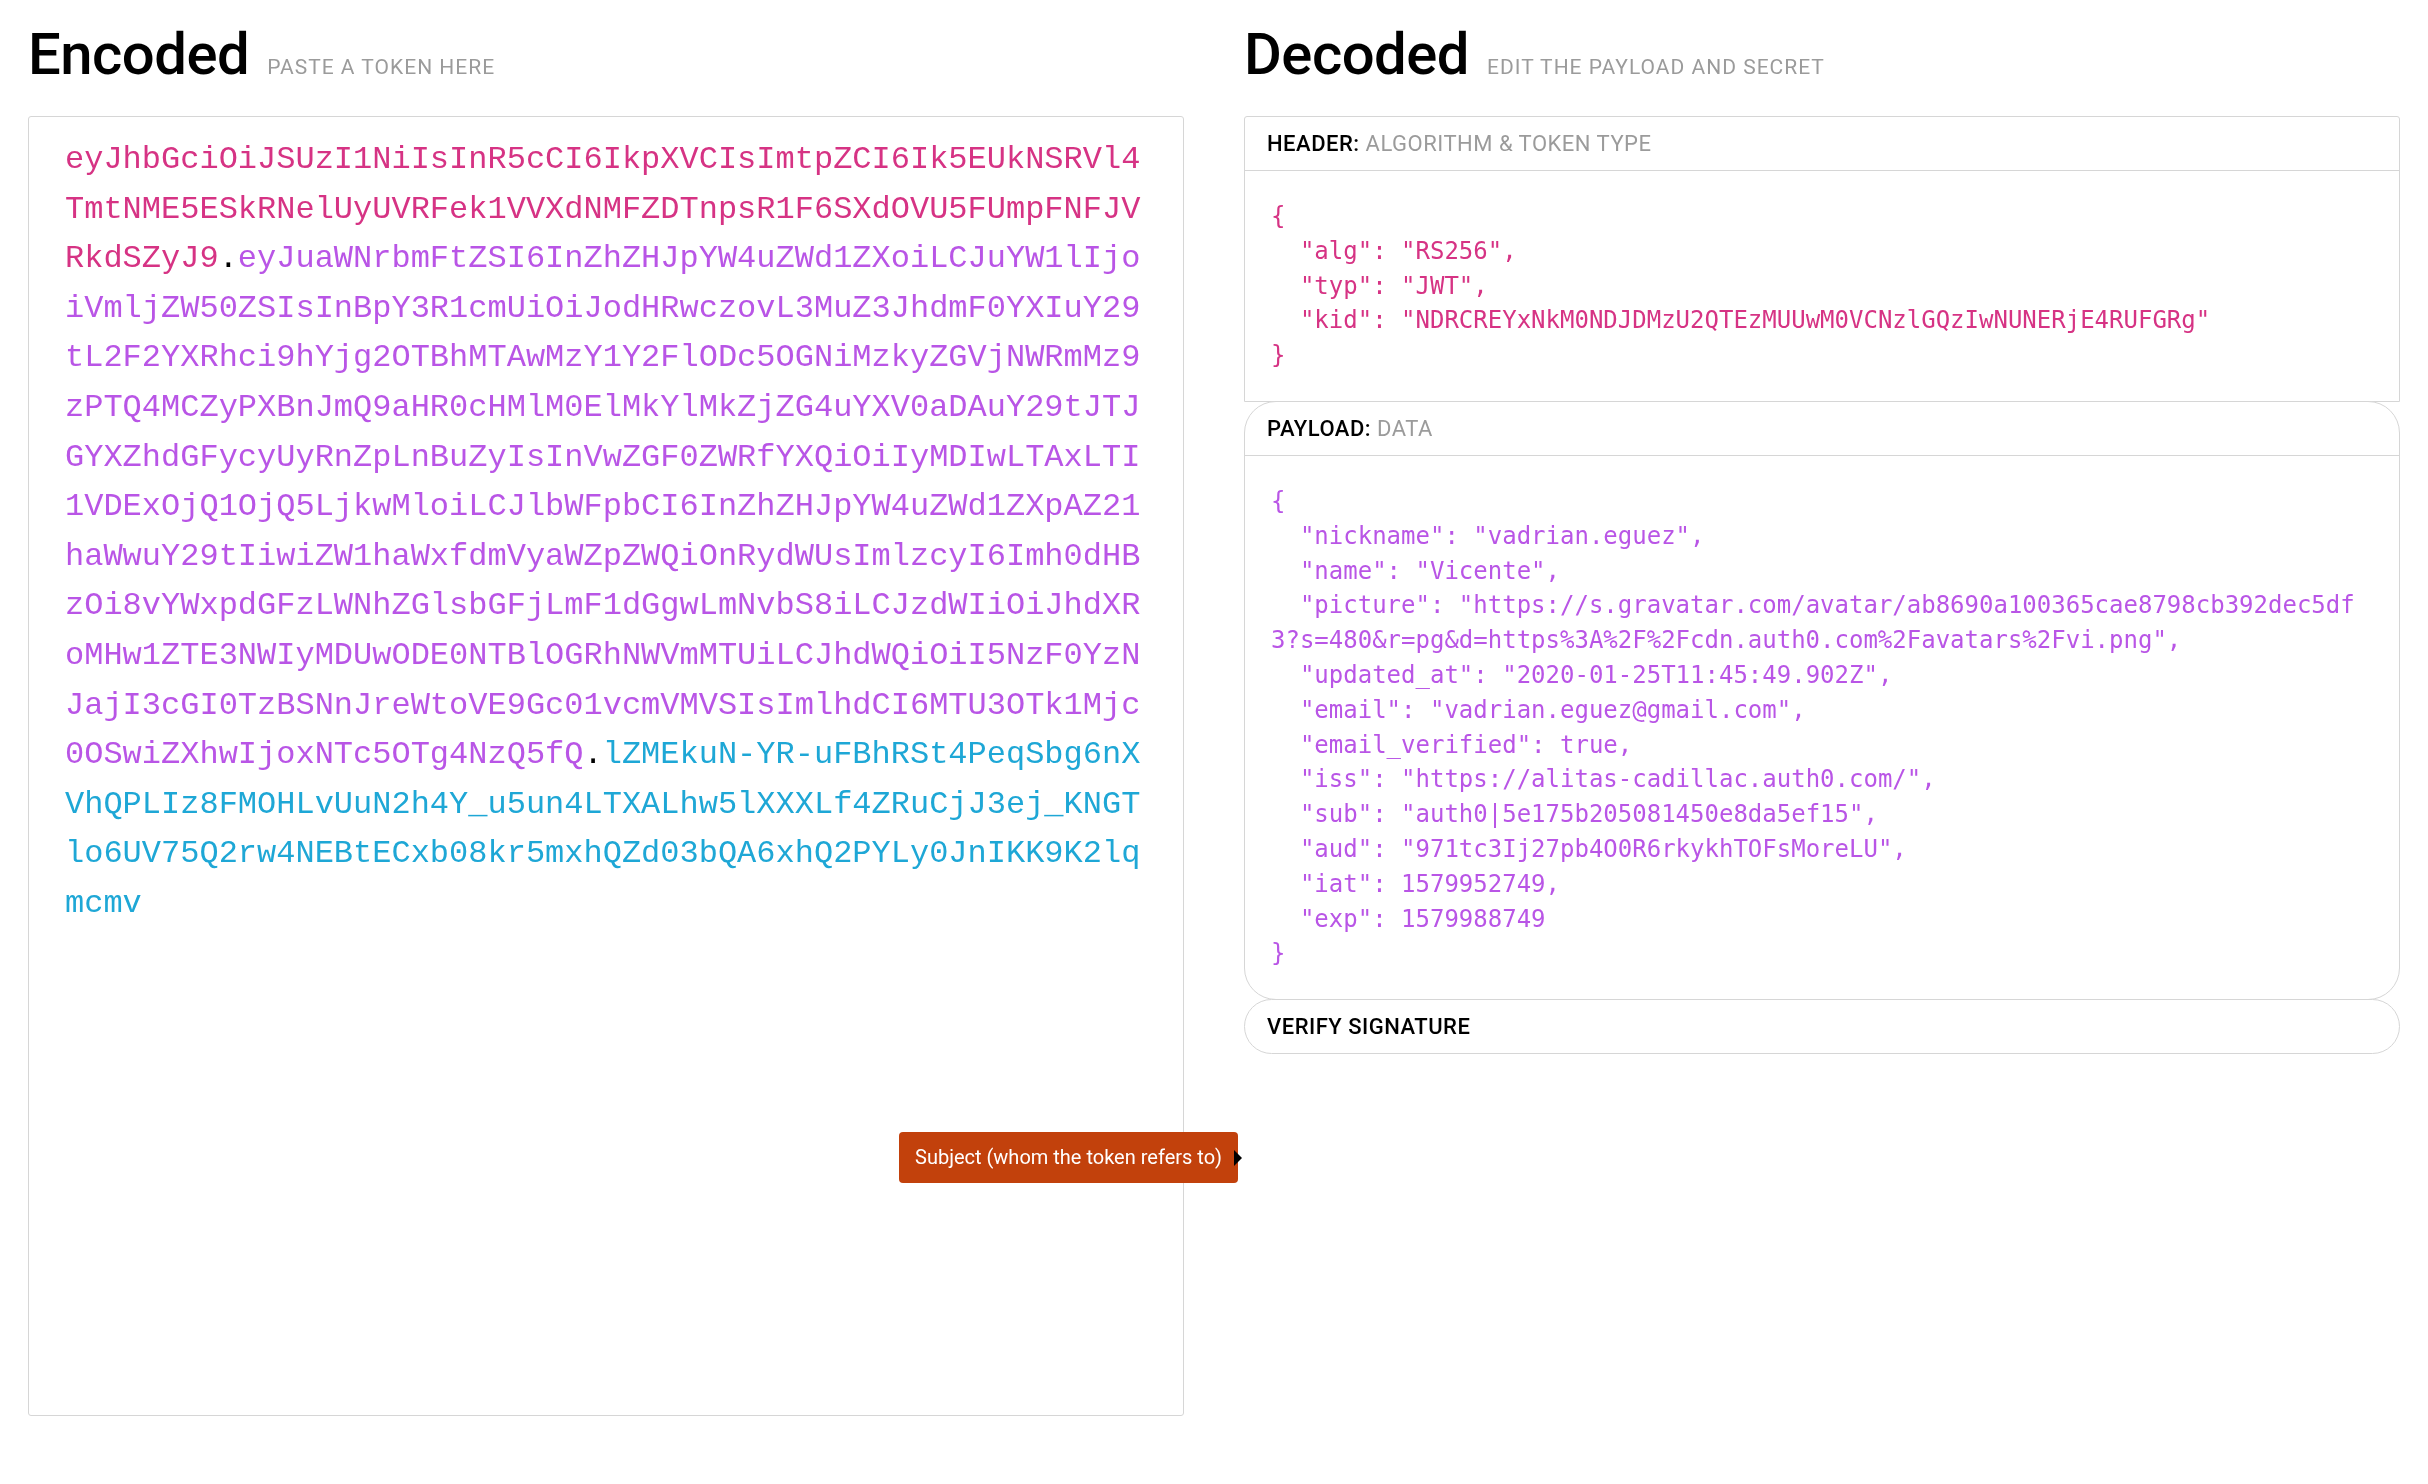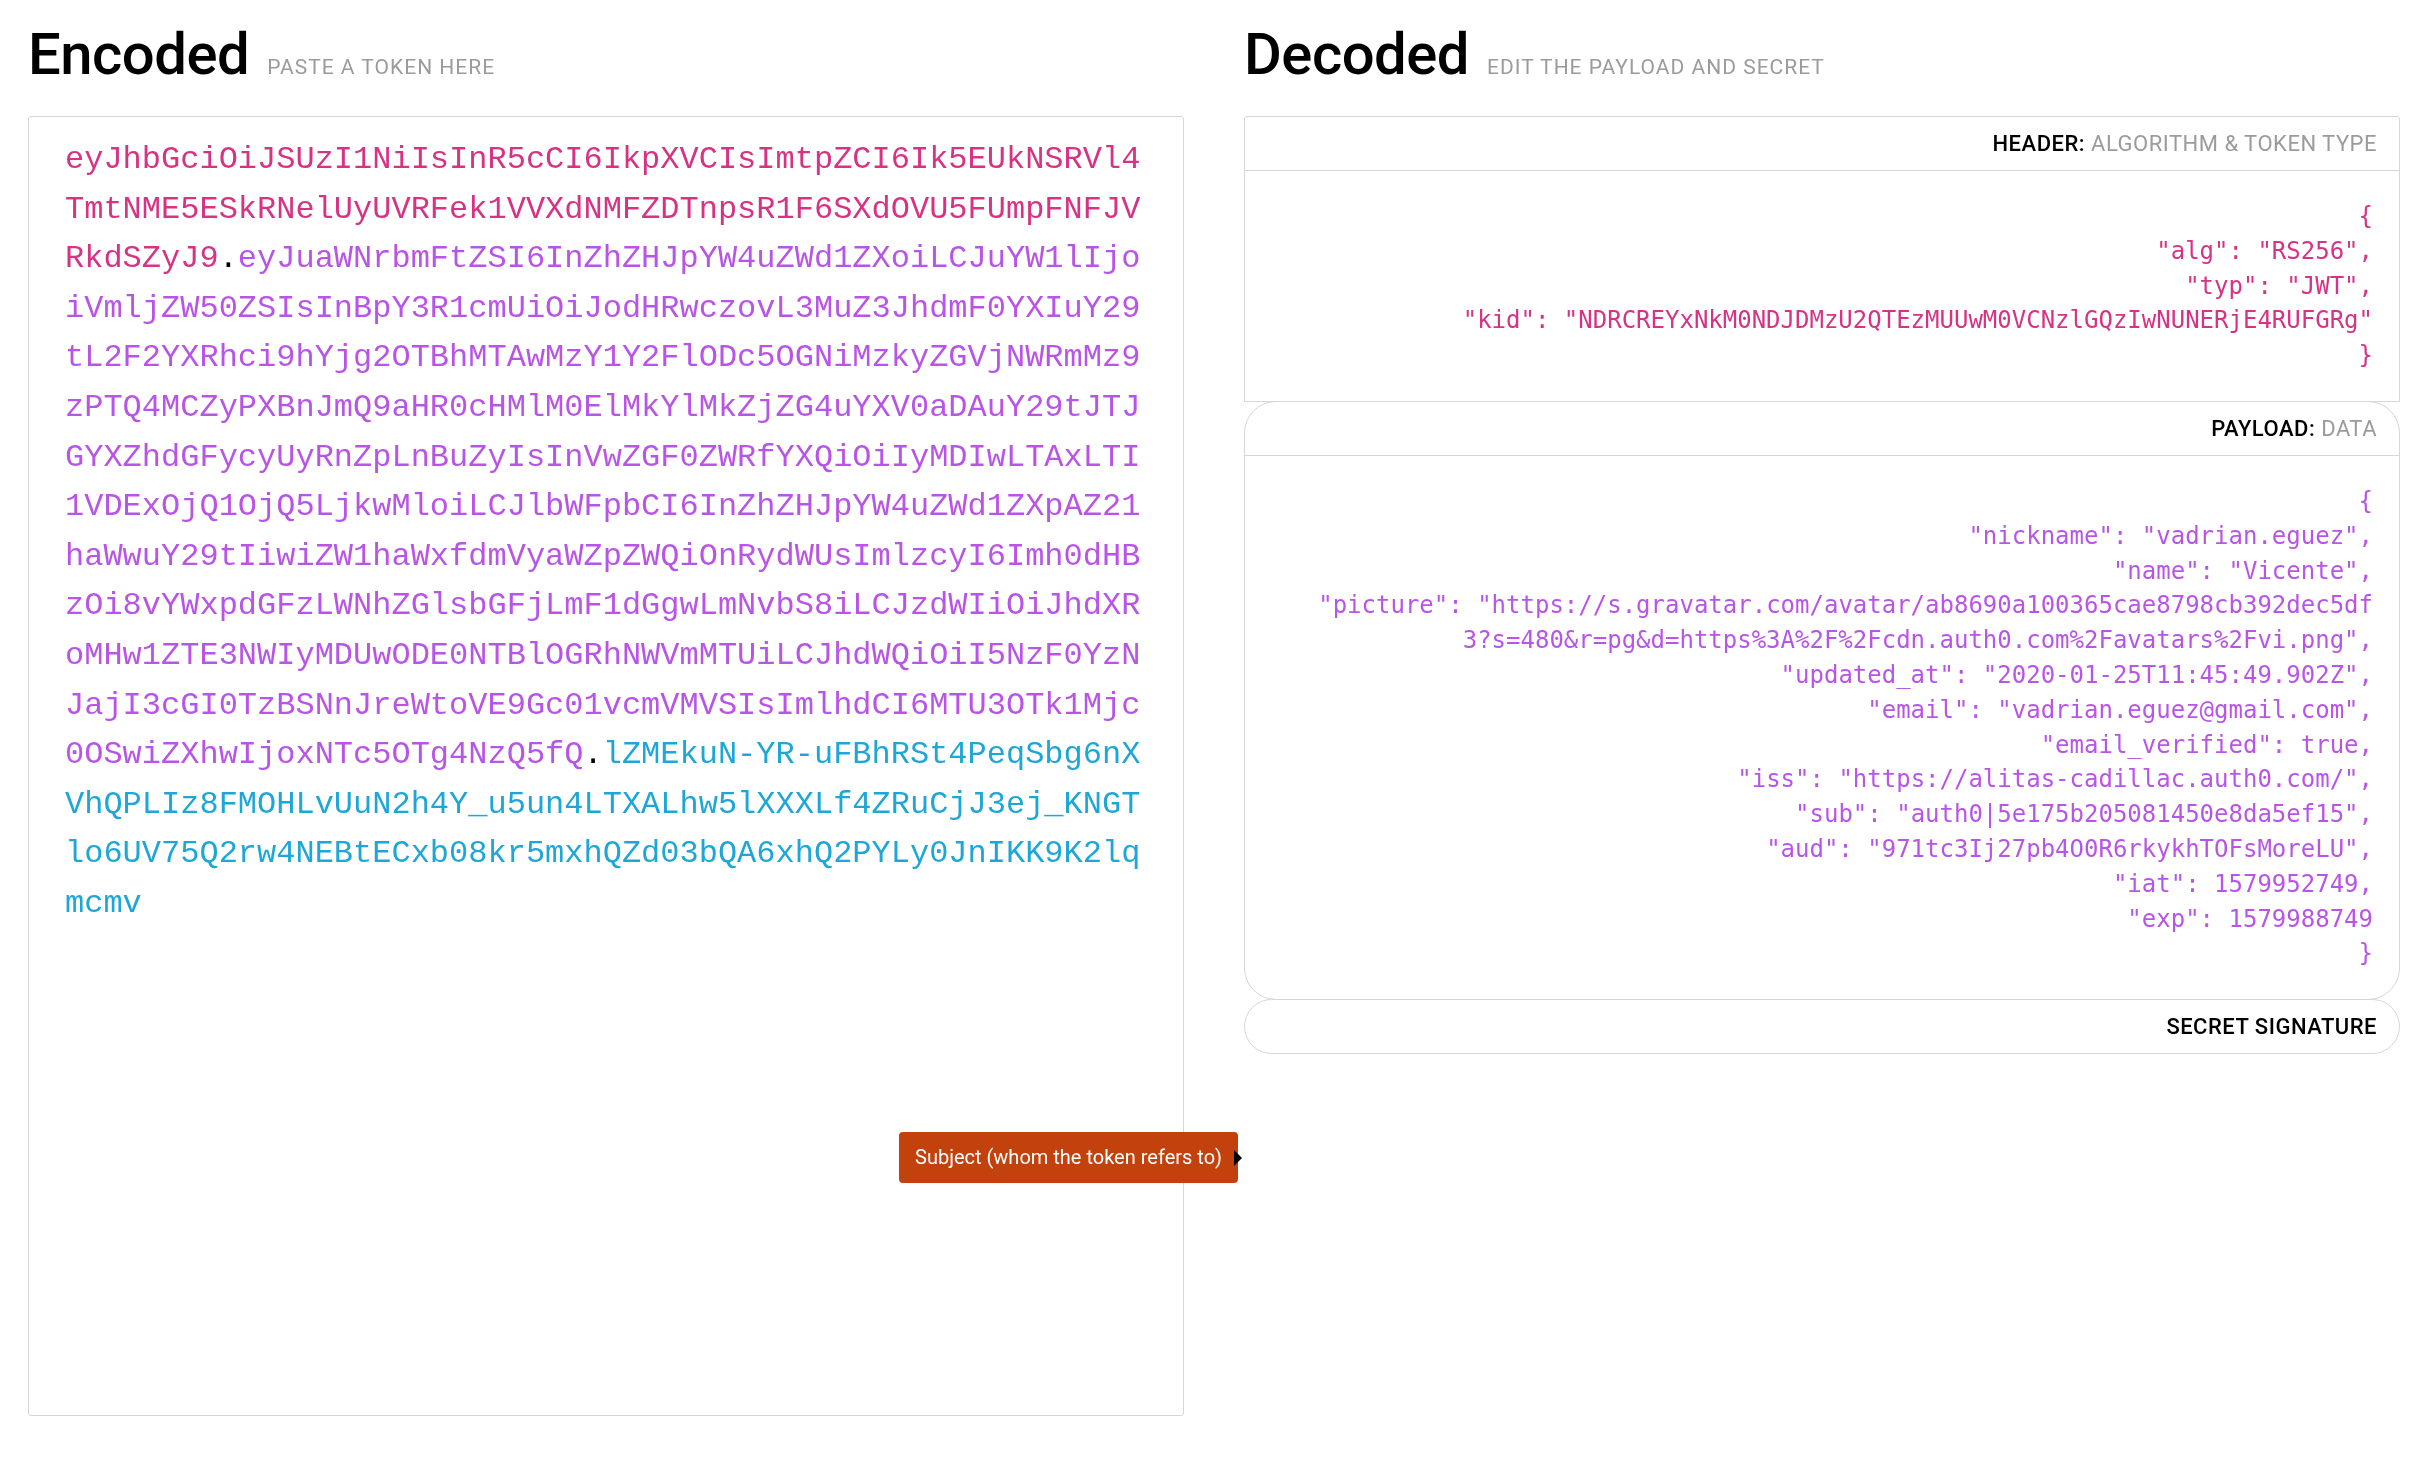--- a/index.html
+++ b/index.html
@@ -69,21 +69,20 @@
     word-break: break-all;
   }
   .decode-header-body { color: #d63384; }
   .decode-payload-body { color: #b955e6; }
   .decoded-stack .panel + .panel {
     margin-top: -1px;
     border-radius: 32px;
   }
   .decoded-stack .panel {
     border-radius: 0;
-    text-align: right;
   }
   .decoded-stack .panel:first-child {
     border-top-left-radius: 3px;
     border-top-right-radius: 3px;
   }
   .tooltip {
     position: absolute;
     background: #c2410c;
     color: #fff;
     font-family: -apple-system, BlinkMacSystemFont, "Segoe UI", Roboto, Helvetica, Arial, sans-serif;
@@ -160,18 +159,18 @@
   "sub": "auth0|5e175b205081450e8da5ef15",
   "aud": "971tc3Ij27pb4O0R6rkykhTOFsMoreLU",
   "iat": 1579952749,
   "exp": 1579988749
 }</pre>
         </div>
       </div>
 
       <div class="panel">
         <div class="section-header" style="border-bottom:none;">
-          <span class="sh-strong">SECRET SIGNATURE</span>
+          <span class="sh-strong">VERIFY SIGNATURE</span>
         </div>
       </div>
     </div>
   </div>
 </div>
 
 </body></html>

